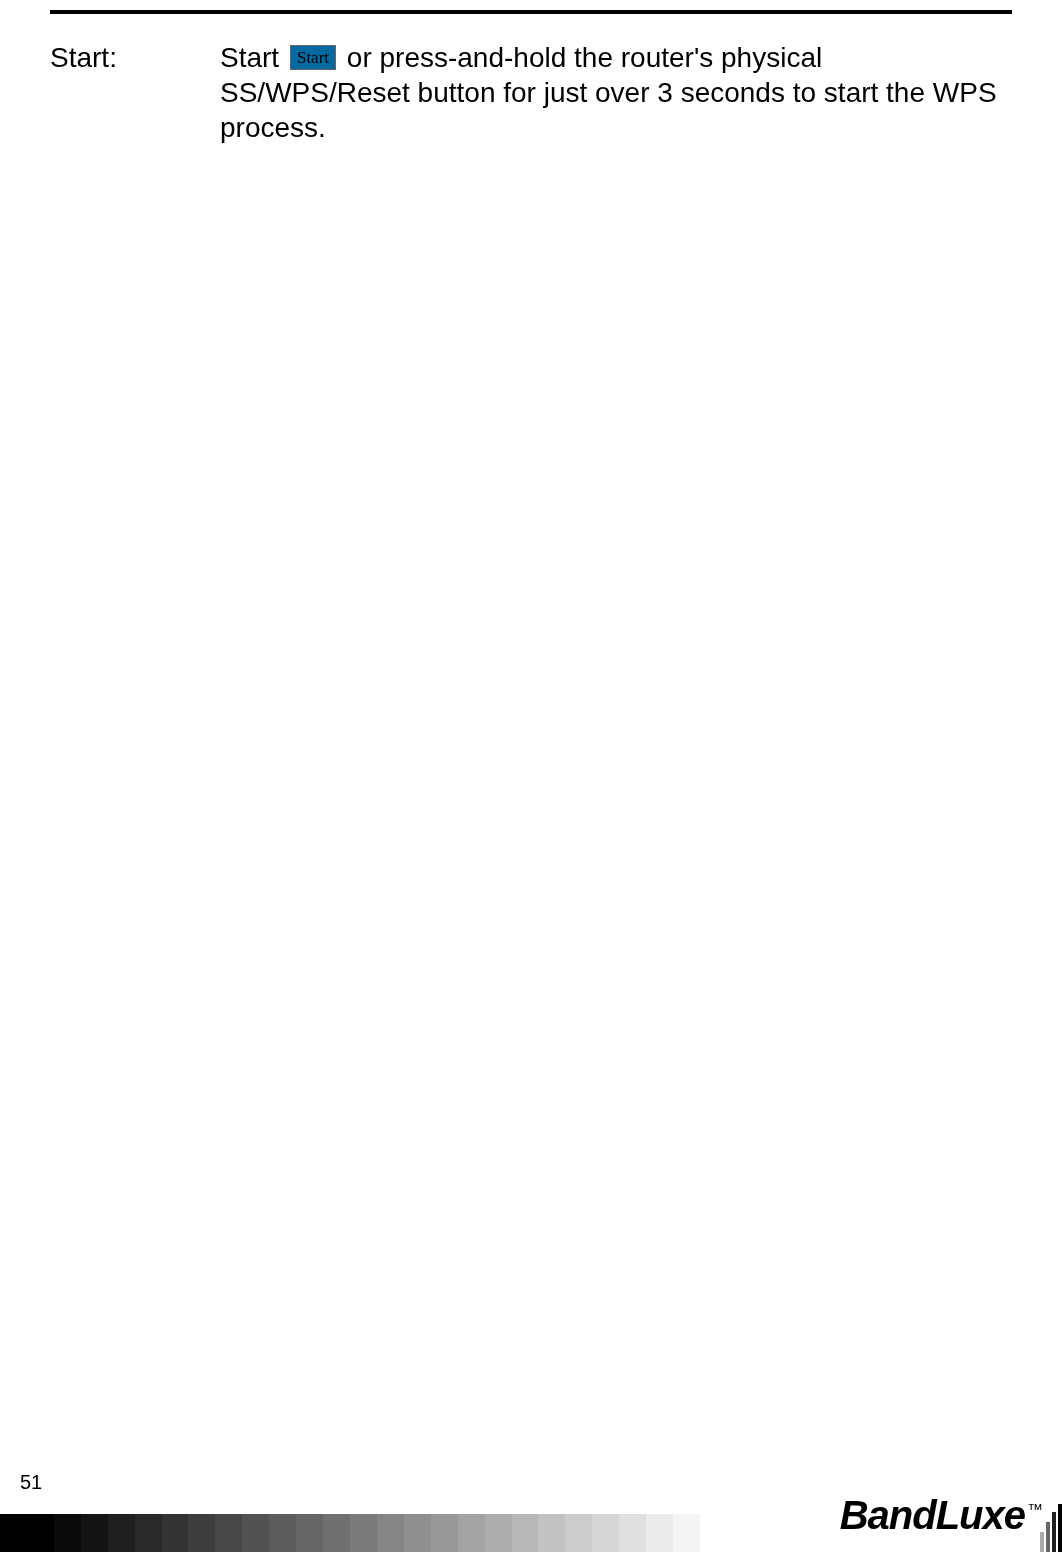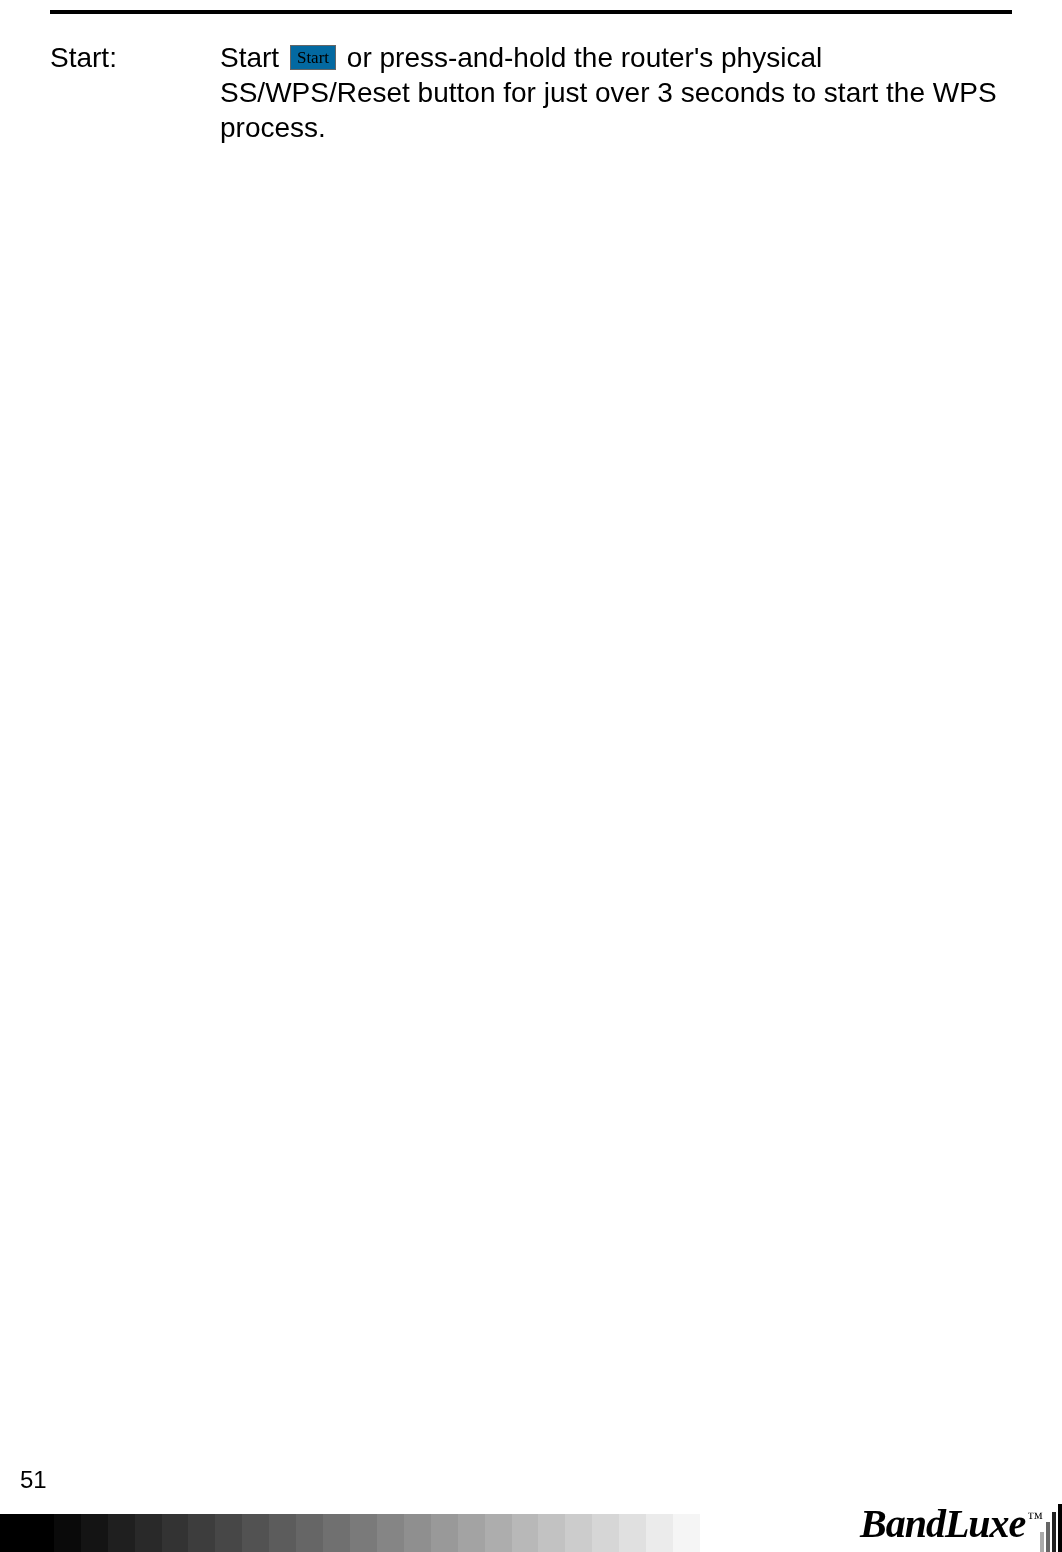--- a/index.html
+++ b/index.html
@@ -57,21 +57,21 @@
       padding: 1px 6px;
       vertical-align: middle;
       margin: 0 3px;
       position: relative;
       top: -2px;
     }
     .page-number {
       position: absolute;
       bottom: 58px;
       left: 20px;
-      font-size: 24px;
+      font-size: 20px;
       color: #000;
     }
     .footer {
       position: absolute;
       bottom: 0;
       left: 0;
       right: 0;
       height: 48px;
     }
     .gradient-bar {
@@ -81,27 +81,27 @@
       width: 700px;
       height: 38px;
       display: flex;
     }
     .gradient-seg {
       flex: 1;
       height: 100%;
     }
     .brand {
       position: absolute;
-      bottom: 5px;
+      bottom: 14px;
       right: 20px;
       font-size: 40px;
       font-weight: 900;
       font-style: italic;
       letter-spacing: -1px;
-      font-family: Liberation Serif, serif;
+      font-family: Liberation Sans, sans-serif;
       color: #000;
     }
     .brand .tm {
       font-size: 16px;
       font-style: normal;
       font-weight: normal;
       vertical-align: super;
       margin-left: 2px;
     }
     .vbars {

